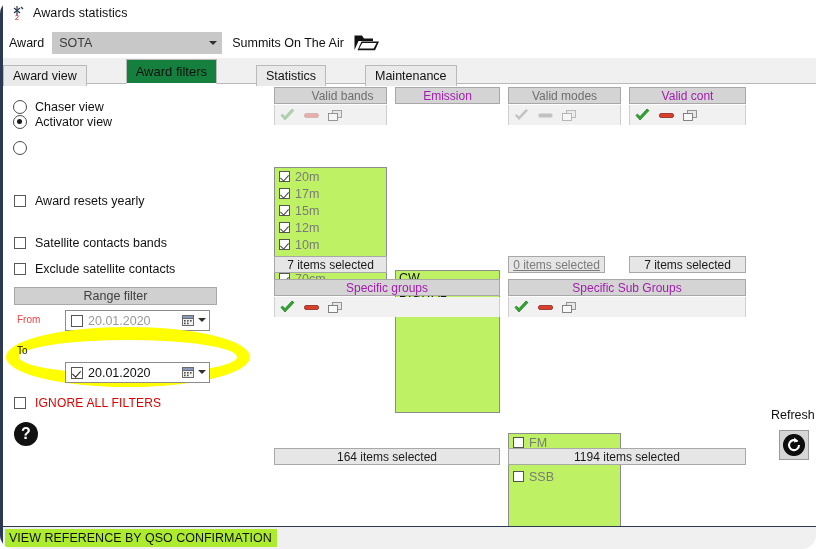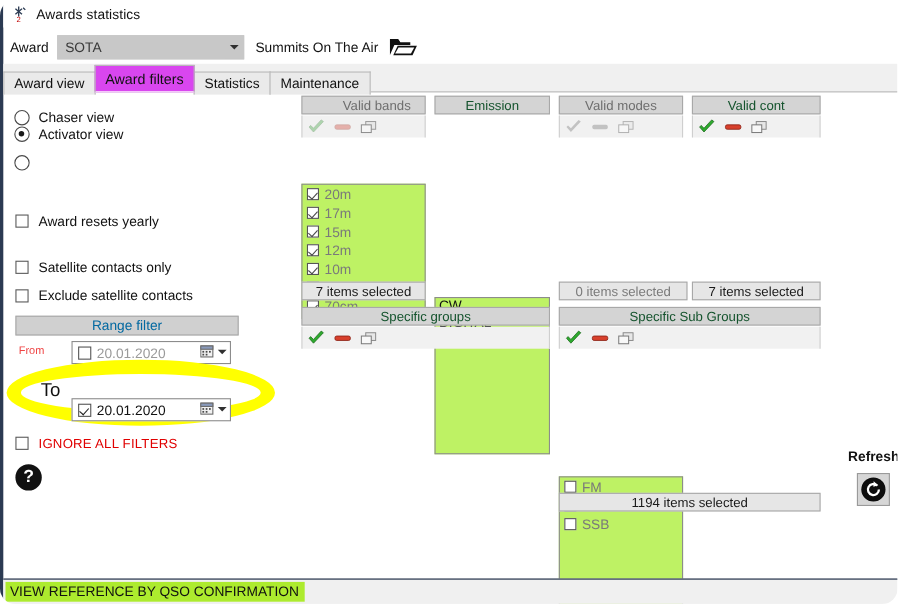--- a/index.html
+++ b/index.html
@@ -56,39 +56,39 @@
     border-left: 4px solid transparent; border-right: 4px solid transparent;
     border-top: 4px solid #303030;
   }
   .award-desc { font-size: 12.5px; color: #111; margin-left: 10px; }
   .folder-icon { margin-left: 9px; width: 28px; height: 21px; position: relative; }
   
   .tabstrip {
     position: absolute; left: 3px; top: 58px; width: 813px; height: 25px;
     border-bottom: 1px solid #b9b9b9;
     background: #f0f0f0;
-    display: flex; align-items: flex-end;
+    display: flex; align-items: flex-end; gap: 40px;
   }
   .tab {
     height: 21px; line-height: 21px; padding: 0 9px;
     font-size: 12.5px; color: #111;
     background: #eaeaea; border: 1px solid #b9b9b9; border-bottom: none;
     margin-right: -1px; position: relative; top: 3px;
     box-sizing: border-box;
   }
   .tab.active {
-    background: #d946ef; height: 25px; line-height: 24px;
+    background: #15803d; height: 25px; line-height: 24px;
     top: 1px; z-index: 3; border-bottom: 1px solid #ffffff;
     font-size: 13px;
   }
   
   .abs { position: absolute; }
   .grp-header {
     background: #d4d4d4; border: 1px solid #a8a8a8;
-    text-align: center; font-size: 12px; color: #14532d;
+    text-align: center; font-size: 12px; color: #a21caf;
     height: 17px; line-height: 16px; box-sizing: border-box;
   }
   .grp-header.dis { color: #6e6e6e; }
   .toolbar {
     background: #f1f1f1; border-left: 1px solid #cfcfcf;
     border-right: 1px solid #cfcfcf;
     height: 20px; box-sizing: border-box;
     display: flex; align-items: center; padding-left: 4px;
   }
   .tb-ico { width: 17px; height: 15px; margin-right: 7px; position: relative; }
@@ -129,21 +129,21 @@
     width:5px;height:5px;border-radius:50%;background:#1a1a1a;
   }
   .cbx-row { display:flex; align-items:center; font-size:12.5px; color:#111; }
   .cbx {
     width: 12px; height: 12px; box-sizing:border-box;
     border:1px solid #5a5a5a; background:#fff;
     margin-right: 9px; flex:none; position:relative;
   }
   .range-hdr {
     background:#d0d0d0; border:1px solid #a8a8a8;
-    text-align:center; font-size:12.5px; color:#0369a1;
+    text-align:center; font-size:12.5px; color:#404040;
     height:18px; line-height:17px; box-sizing:border-box;
   }
   .date-field {
     border: 1px solid #8c8c8c; background:#ffffff;
     height: 21px; box-sizing:border-box;
     display:flex; align-items:center; position:relative;
   }
   .date-ck {
     width: 12px; height: 12px; box-sizing:border-box;
     border:1px solid #555; background:#fff; margin-left:5px; margin-right:5px;
@@ -248,21 +248,21 @@
   <div class="abs radio-row" style="left:13px; top:141px;">
     <span class="radio"></span>
   </div>
 
   <div class="abs cbx-row" style="left:14px; top:194px;">
     <span class="cbx"></span>
     <span>Award resets yearly</span>
   </div>
   <div class="abs cbx-row" style="left:14px; top:236px;">
     <span class="cbx"></span>
-    <span>Satellite contacts only</span>
+    <span>Satellite contacts bands</span>
   </div>
   <div class="abs cbx-row" style="left:14px; top:262px;">
     <span class="cbx"></span>
     <span>Exclude satellite contacts</span>
   </div>
 
   <div class="abs range-hdr" style="left:14px; top:287px; width:203px;">Range filter</div>
 
   <div class="abs" style="left:17px; top:314px; font-size:10px; color:#ef4444;">From</div>
   <div class="abs date-field" style="left:65px; top:310px; width:145px;">
@@ -277,21 +277,21 @@
           <rect x="5" y="6" width="1.6" height="1.6" fill="#4a4a4a"></rect>
           <rect x="8" y="6" width="1.6" height="1.6" fill="#4a4a4a"></rect>
           <rect x="2" y="8.6" width="1.6" height="1.6" fill="#4a4a4a"></rect>
           <rect x="5" y="8.6" width="1.6" height="1.6" fill="#4a4a4a"></rect>
         </svg>
       </span>
       <span class="tri-down"></span>
     </span>
   </div>
 
-  <div class="abs" style="left:17px; top:345px; font-size:17px; color:#111; z-index:3;margin-left:20px;">To</div>
+  <div class="abs" style="left:17px; top:345px; font-size:10px; color:#111; z-index:3;">To</div>
   <div class="abs date-field" style="left:65px; top:341px; width:145px; z-index:3;">
     <span class="date-ck on"></span>
     <span class="date-val" style="color:#111;">20.01.2020</span>
     <span class="date-right">
       <span class="cal-ico">
         <svg width="13" height="13" viewBox="0 0 13 13">
           <rect x="0.5" y="1.5" width="11" height="10" fill="#f2f2f2" stroke="#6b6b6b"></rect>
           <rect x="0.5" y="1.5" width="11" height="3" fill="#8899bb" stroke="#6b6b6b"></rect>
           <rect x="2" y="6" width="1.6" height="1.6" fill="#4a4a4a"></rect>
           <rect x="5" y="6" width="1.6" height="1.6" fill="#4a4a4a"></rect>
@@ -399,21 +399,21 @@
       </div>
     <div class="ck-row dim">
         <span class="ck"></span>
         <span>RTTY</span>
       </div>
     <div class="ck-row dim">
         <span class="ck"></span>
         <span>SSB</span>
       </div>
   </div>
-  <div class="abs footer-btn dis" style="left:508px; top:256px; width:117px;">0 items selected</div>
+  <div class="abs footer-btn dis" style="left:508px; top:256px; width:97px;text-decoration:underline;">0 items selected</div>
 
   <div class="abs grp-header" style="left:629px; top:87px; width:117px;">Valid cont</div>
   <div class="abs toolbar" style="left:629px; top:105px; width:117px;">
     <span class="tb-ico">
       <svg width="17" height="15" viewBox="0 0 17 15">
           <path d="M2 7.5 L6 12 L15 2.5 L13 1 L6 8.6 L3.4 6 Z" fill="#2eaa2e" stroke="#1d6b1d" stroke-width="0.7"></path>
         </svg>
     </span>
     <span class="tb-ico">
       <svg width="17" height="15" viewBox="0 0 17 15">
@@ -443,20 +443,21 @@
         </svg>
     </span>
     <span class="tb-ico">
       <svg width="17" height="15" viewBox="0 0 17 15">
         <rect x="5.5" y="2.5" width="9" height="7" fill="#e7e7e7" stroke="#8a8a8a" stroke-width="0.9"></rect>
         <rect x="1.5" y="5.5" width="9" height="7" fill="#f8f8f8" stroke="#777" stroke-width="0.9"></rect>
       </svg>
     </span>
   </div>
 
+  <div class="abs footer-btn" style="left:274px; top:448px; width:226px;">164 items selected</div>
 
   <div class="abs grp-header" style="left:508px; top:279px; width:238px;">Specific Sub Groups</div>
   <div class="abs toolbar" style="left:508px; top:297px; width:238px;">
     <span class="tb-ico">
       <svg width="17" height="15" viewBox="0 0 17 15">
           <path d="M2 7.5 L6 12 L15 2.5 L13 1 L6 8.6 L3.4 6 Z" fill="#2eaa2e" stroke="#1d6b1d" stroke-width="0.7"></path>
         </svg>
     </span>
     <span class="tb-ico">
       <svg width="17" height="15" viewBox="0 0 17 15">
@@ -466,21 +467,21 @@
     <span class="tb-ico">
       <svg width="17" height="15" viewBox="0 0 17 15">
         <rect x="5.5" y="2.5" width="9" height="7" fill="#e7e7e7" stroke="#8a8a8a" stroke-width="0.9"></rect>
         <rect x="1.5" y="5.5" width="9" height="7" fill="#f8f8f8" stroke="#777" stroke-width="0.9"></rect>
       </svg>
     </span>
   </div>
 
   <div class="abs footer-btn" style="left:508px; top:448px; width:238px;">1194 items selected</div>
 
-  <div class="abs refresh-label" style="left:771px; top:408px;font-weight:bold;">Refresh</div>
+  <div class="abs refresh-label" style="left:771px; top:408px;">Refresh</div>
   <div class="abs refresh-btn" style="left:779px; top:430px;">
     <span class="refresh-glyph">
       <svg width="22" height="22" viewBox="0 0 22 22">
         <circle cx="11" cy="11" r="10.5" fill="#0d0d0d"></circle>
         <path d="M16 11 a5 5 0 1 1 -1.6 -3.6" fill="none" stroke="#ffffff" stroke-width="2.1"></path>
         <path d="M11.2 3.4 L15.4 7.2 L11.0 8.4 Z" fill="#ffffff"></path>
       </svg>
     </span>
   </div>
 

